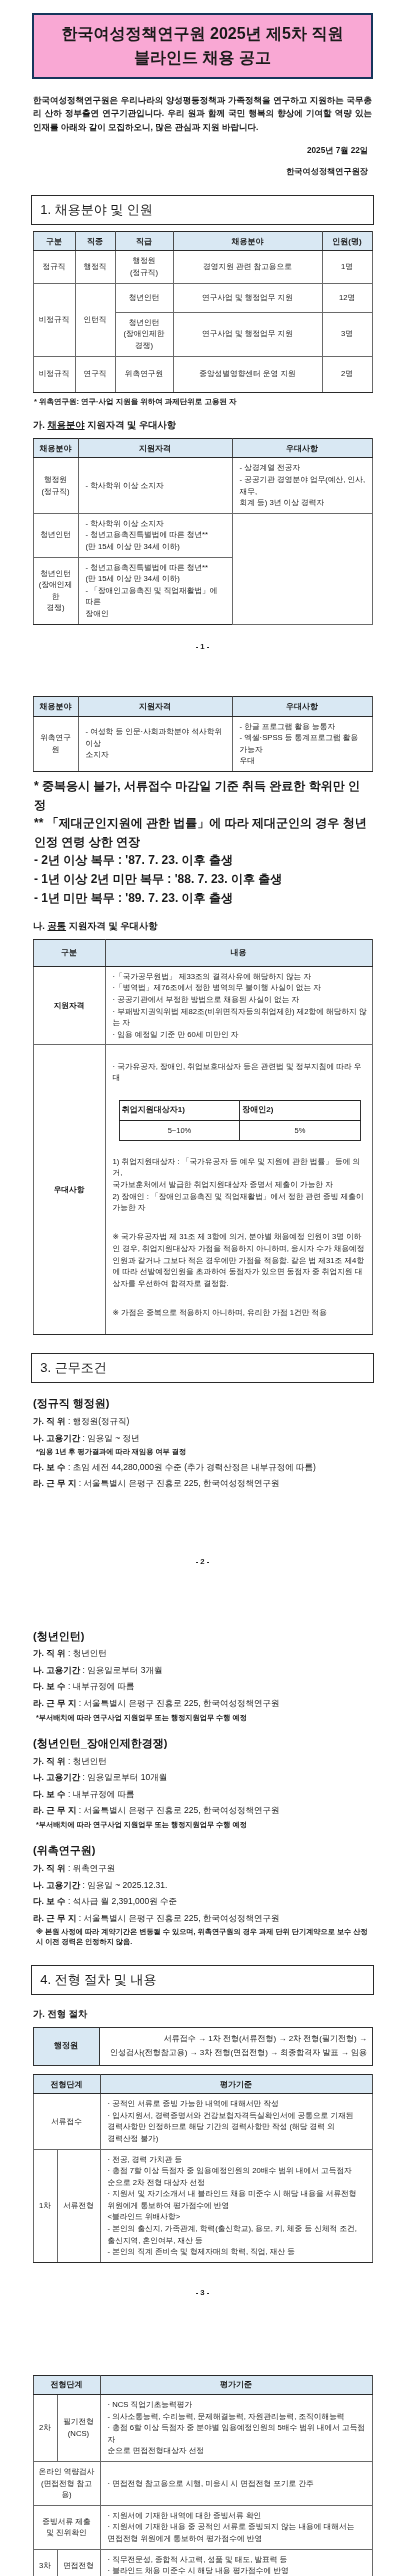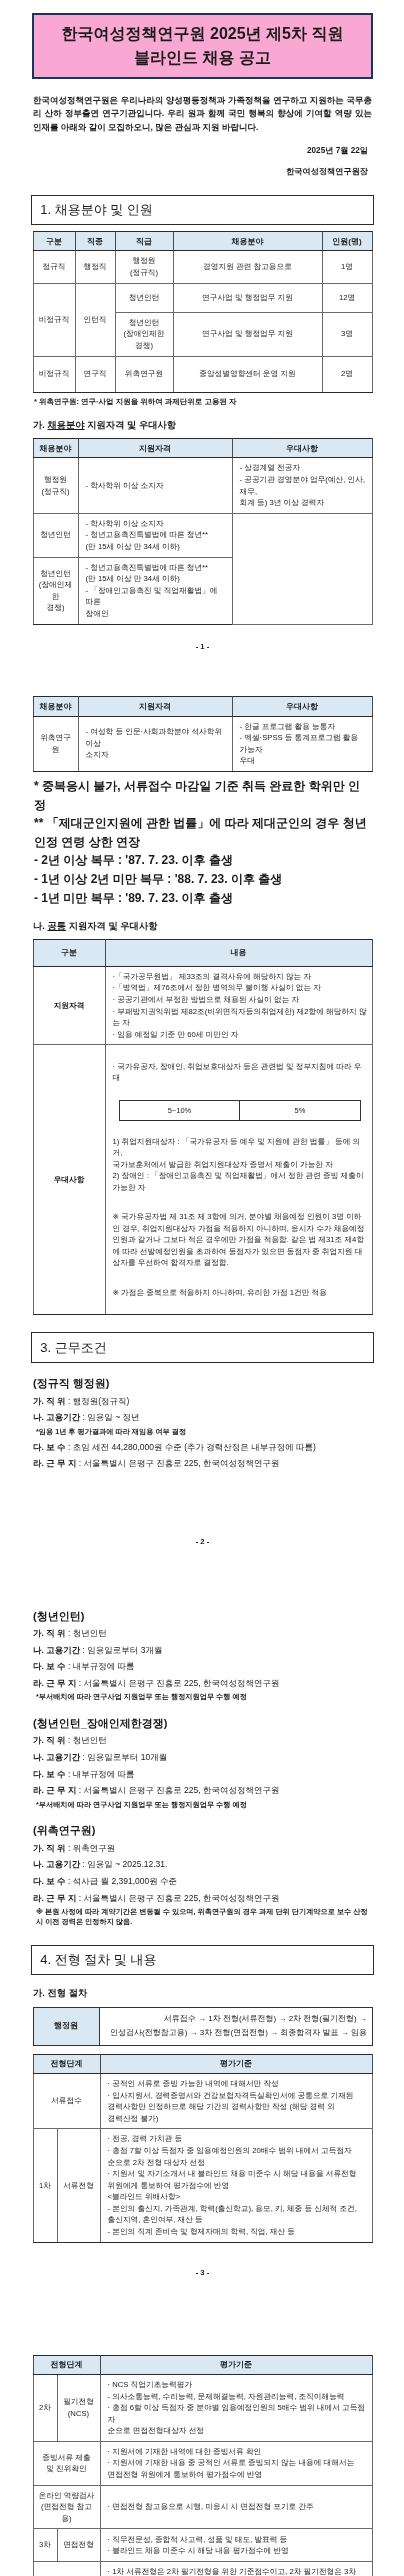--- a/index.html
+++ b/index.html
@@ -186,21 +186,24 @@
 ·「병역법」제76조에서 정한 병역의무 불이행 사실이 없는 자
 · 공공기관에서 부정한 방법으로 채용된 사실이 없는 자
 · 부패방지권익위법 제82조(비위면직자등의취업제한) 제2항에 해당하지 않는 자
 · 임용 예정일 기준 만 60세 미만인 자</td>
     </tr>
     <tr class="last">
       <td class="c" style="font-weight:700">우대사항</td>
       <td class="body">
         <div class="pre">· 국가유공자, 장애인, 취업보호대상자 등은 관련법 및 정부지침에 따라 우대</div>
         <table class="inner-table">
-          <tbody>
+          <tbody><tr>
+            <th>취업지원대상자1)</th>
+            <th>장애인2)</th>
+          </tr>
           <tr>
             <td>5~10%</td>
             <td>5%</td>
           </tr>
         </tbody></table>
         <div class="pre">1) 취업지원대상자 : 「국가유공자 등 예우 및 지원에 관한 법률」 등에 의거,
       국가보훈처에서 발급한 취업지원대상자 증명서 제출이 가능한 자
 2) 장애인 : 「장애인고용촉진 및 직업재활법」에서 정한 관련 증빙 제출이 가능한 자</div>
         <div class="pre" style="margin-top:6.2px">※ 국가유공자법 제 31조 제 3항에 의거, 분야별 채용예정 인원이 3명 이하인 경우, 취업지원대상자 가점을 적용하지 아니하며, 응시자 수가 채용예정 인원과 같거나 그보다 적은 경우에만 가점을 적용함. 같은 법 제31조 제4항에 따라 선발예정인원을 초과하여 동점자가 있으면 동점자 중 취업지원 대상자를 우선하여 합격자로 결정함.</div>
         <div class="pre" style="margin-top:6.2px">※ 가점은 중복으로 적용하지 아니하며, 유리한 가점 1건만 적용</div>
@@ -309,30 +312,30 @@
     <tr>
       <td class="c">2차</td>
       <td class="c">필기전형
 (NCS)</td>
       <td class="body">· NCS 직업기초능력평가
  - 의사소통능력, 수리능력, 문제해결능력, 자원관리능력, 조직이해능력
 · 총점 6할 이상 득점자 중 분야별 임용예정인원의 5배수 범위 내에서 고득점자
   순으로 면접전형대상자 선정</td>
     </tr>
     <tr>
+      <td colspan="2" class="c">온라인 역량검사
+(면접전형 참고용)</td>
+      <td class="body">· 면접전형 참고용으로 시행, 미응시 시 면접전형 포기로 간주</td>
+    </tr>
+    <tr>
       <td colspan="2" class="c">증빙서류 제출
 및 진위확인</td>
       <td class="body">· 지원서에 기재한 내역에 대한 증빙서류 확인
 · 지원서에 기재한 내용 중 공적인 서류로 증빙되지 않는 내용에 대해서는
   면접전형 위원에게 통보하여 평가점수에 반영</td>
-    </tr>
-    <tr>
-      <td colspan="2" class="c">온라인 역량검사
-(면접전형 참고용)</td>
-      <td class="body">· 면접전형 참고용으로 시행, 미응시 시 면접전형 포기로 간주</td>
     </tr>
     <tr>
       <td class="c">3차</td>
       <td class="c">면접전형</td>
       <td class="body">· 직무전문성, 종합적 사고력, 성품 및 태도, 발표력 등
 · 블라인드 채용 미준수 시 해당 내용 평가점수에 반영</td>
     </tr>
     <tr class="last">
       <td colspan="2" class="c">합격자 결정</td>
       <td class="body">· 1차 서류전형은 2차 필기전형을 위한 기준점수이고, 2차 필기전형은 3차

